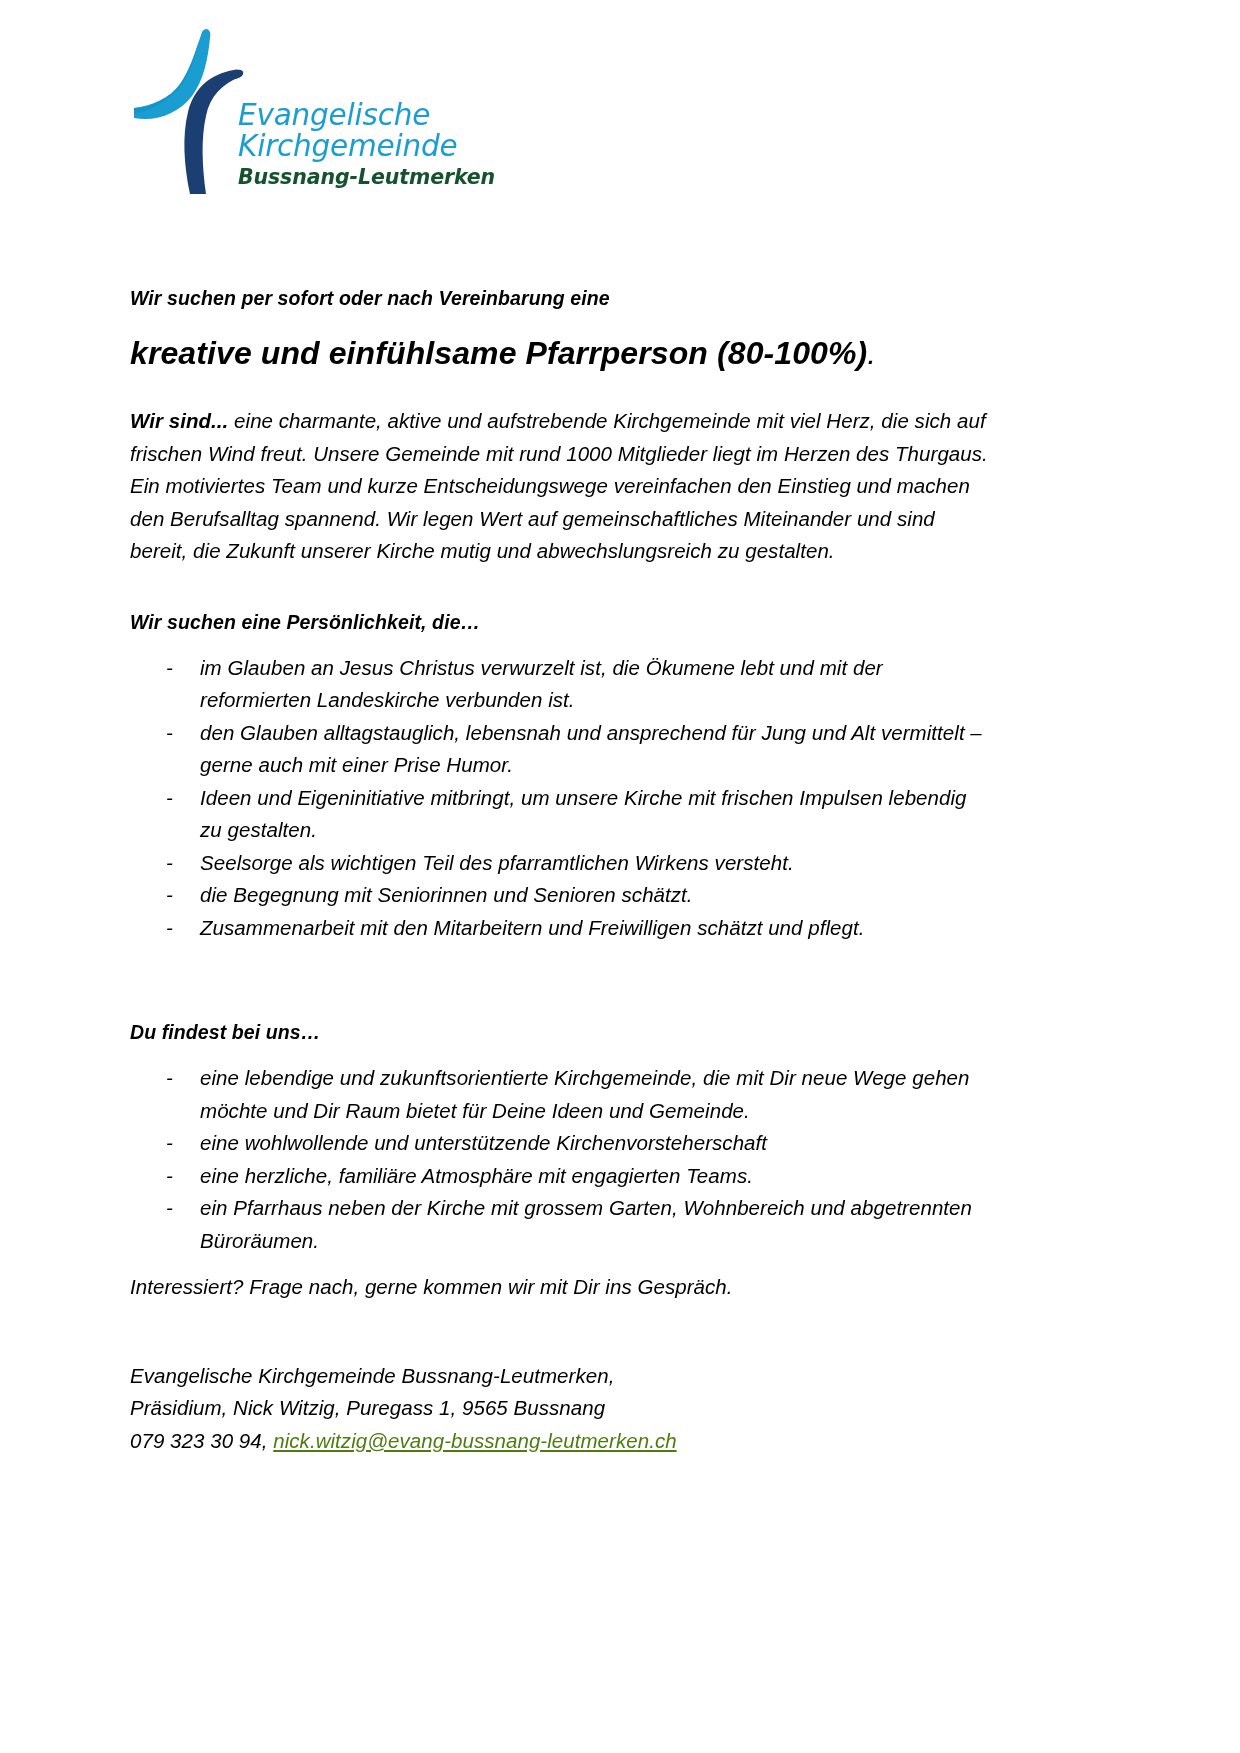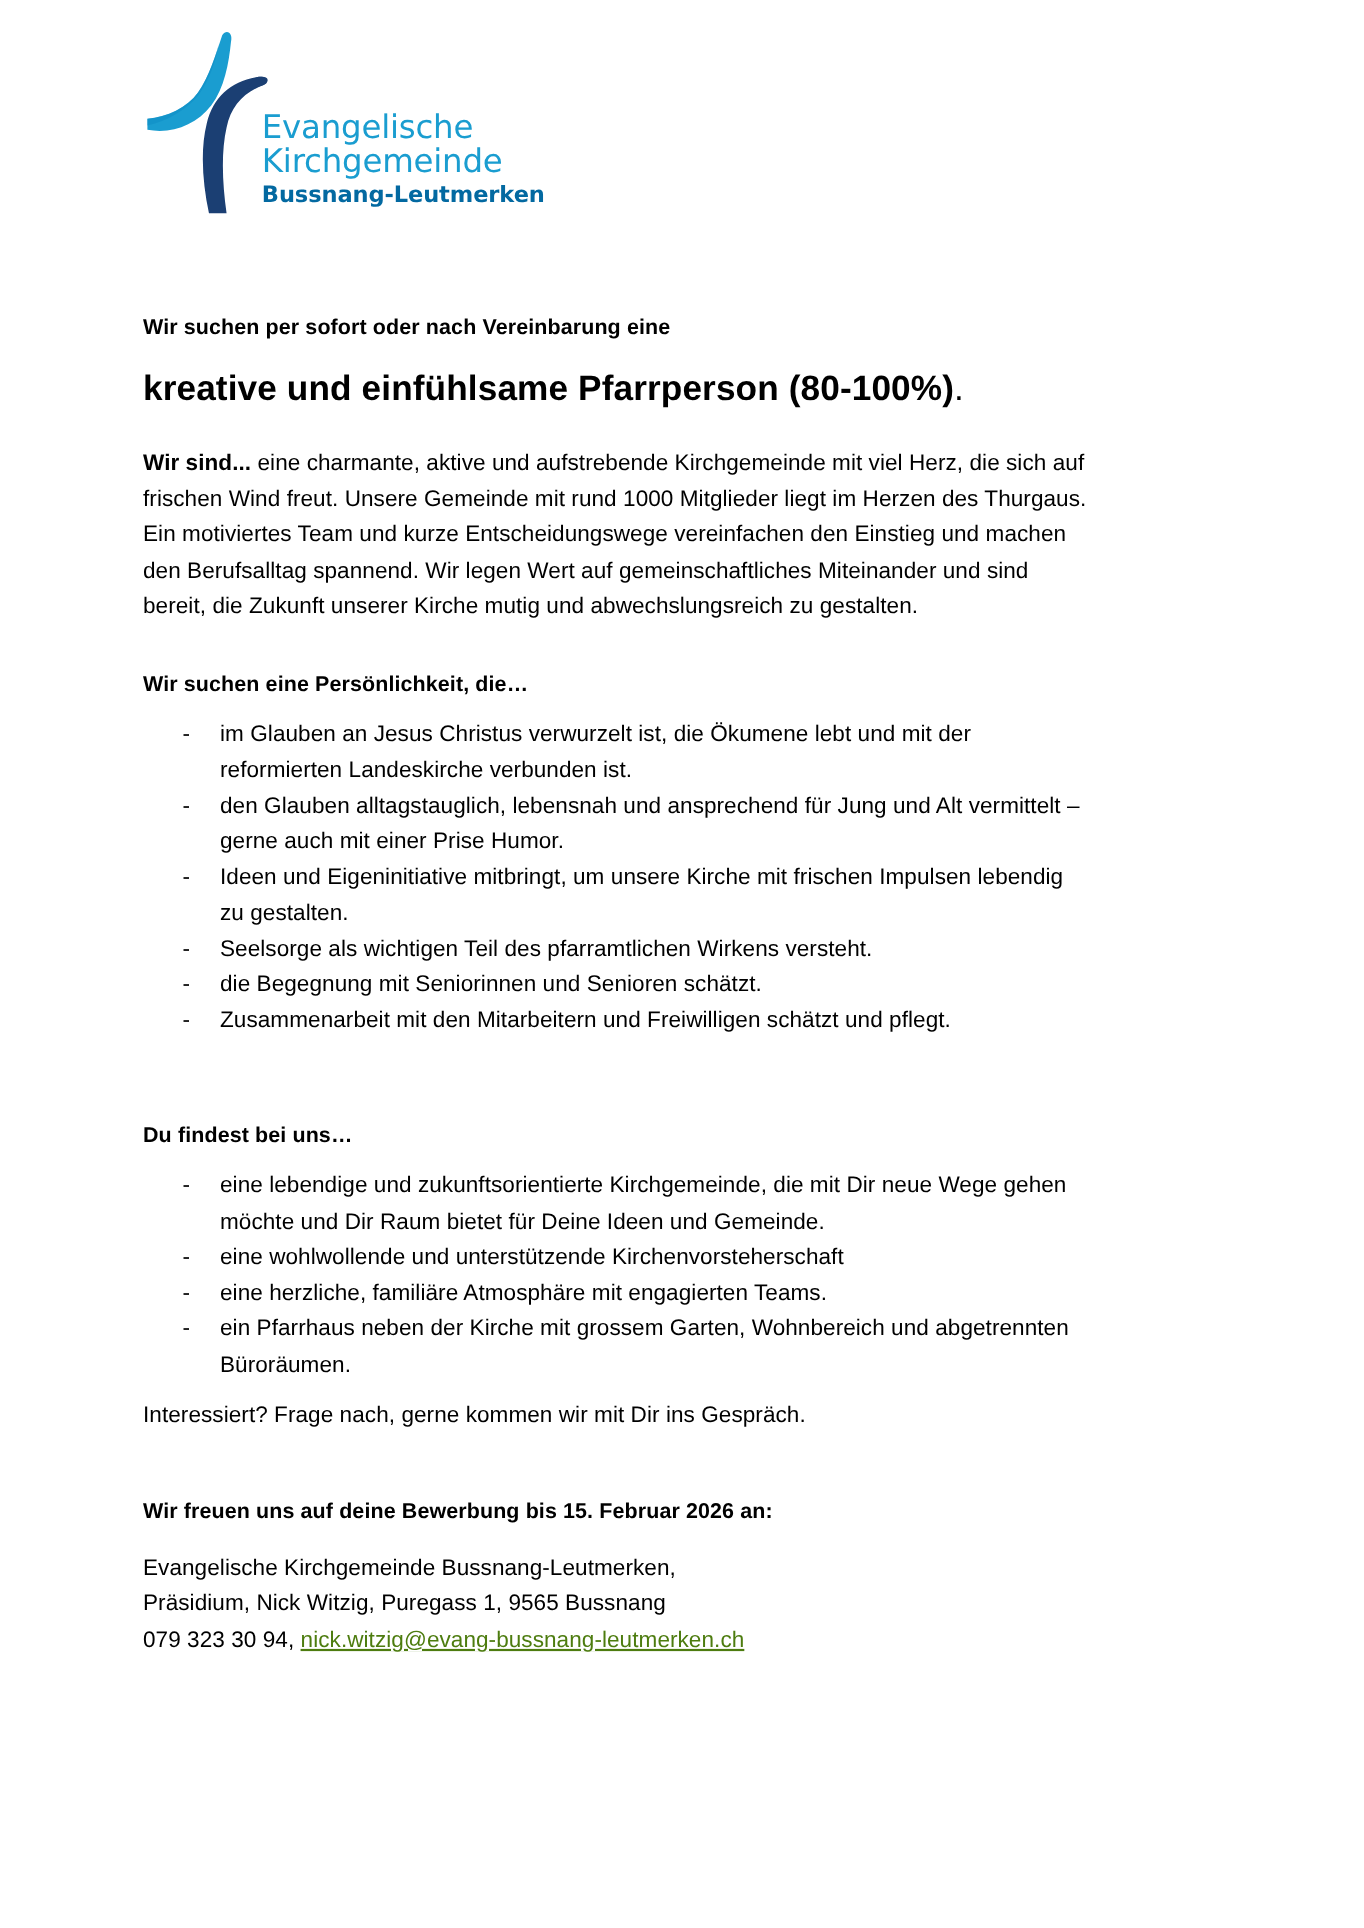--- a/index.html
+++ b/index.html
@@ -15,20 +15,21 @@
     color: #000000;
     -webkit-font-smoothing: antialiased;
     overflow: hidden;
   }
   .page {
     position: relative;
     width: 985px;
     height: 1753px;
     background: #ffffff;
     box-sizing: border-box;
+    font-style: italic;
   }
 
   
   .logo-block {
     position: absolute;
     left: 126px;
     top: 26px;
     width: 278px;
     height: 168px;
   }
@@ -52,21 +53,21 @@
     letter-spacing: -0.2px;
     color: #1a9dd0;
     font-weight: 400;
     white-space: nowrap;
   }
   .logo-line3 {
     font-family: "DejaVu Sans", sans-serif;
     font-size: 20.5px;
     line-height: 26px;
     letter-spacing: -0.1px;
-    color: #0369a1;
+    color: #14532d;
     font-weight: 700;
     white-space: nowrap;
     margin-top: 2px;
   }
 
   
   .content {
     position: absolute;
     left: 130px;
     top: 268px;
@@ -205,21 +206,20 @@
       <li><span class="dash">-</span><span>eine lebendige und zukunftsorientierte Kirchgemeinde, die mit Dir neue Wege gehen möchte und Dir Raum bietet für Deine Ideen und Gemeinde.</span></li>
       <li><span class="dash">-</span><span>eine wohlwollende und unterstützende Kirchenvorsteherschaft</span></li>
       <li><span class="dash">-</span><span>eine herzliche, familiäre Atmosphäre mit engagierten Teams.</span></li>
       <li><span class="dash">-</span><span>ein Pfarrhaus neben der Kirche mit grossem Garten, Wohnbereich und abgetrennten Büroräumen.</span></li>
     </ul>
 
     <p class="closing">Interessiert? Frage nach, gerne kommen wir mit Dir ins Gespräch.</p>
 
     <div class="gap-lg"></div>
 
-    <div class="contact-head">Wir freuen uns auf deine Bewerbung bis 15. Februar 2026 an:</div>
 
     <div class="contact-lines">
       <div>Evangelische Kirchgemeinde Bussnang-Leutmerken,</div>
       <div>Präsidium, Nick Witzig, Puregass 1, 9565 Bussnang</div>
       <div><span>079 323 30 94, </span><a class="email" href="#">nick.witzig@evang-bussnang-leutmerken.ch</a></div>
     </div>
 
   </div>
 </div>
 

